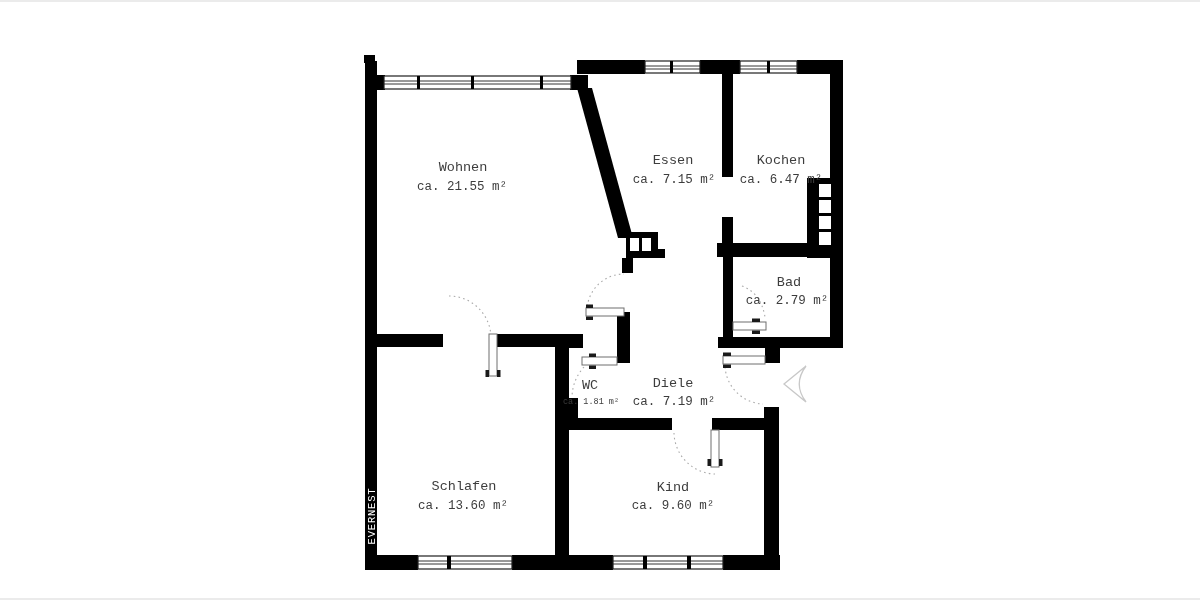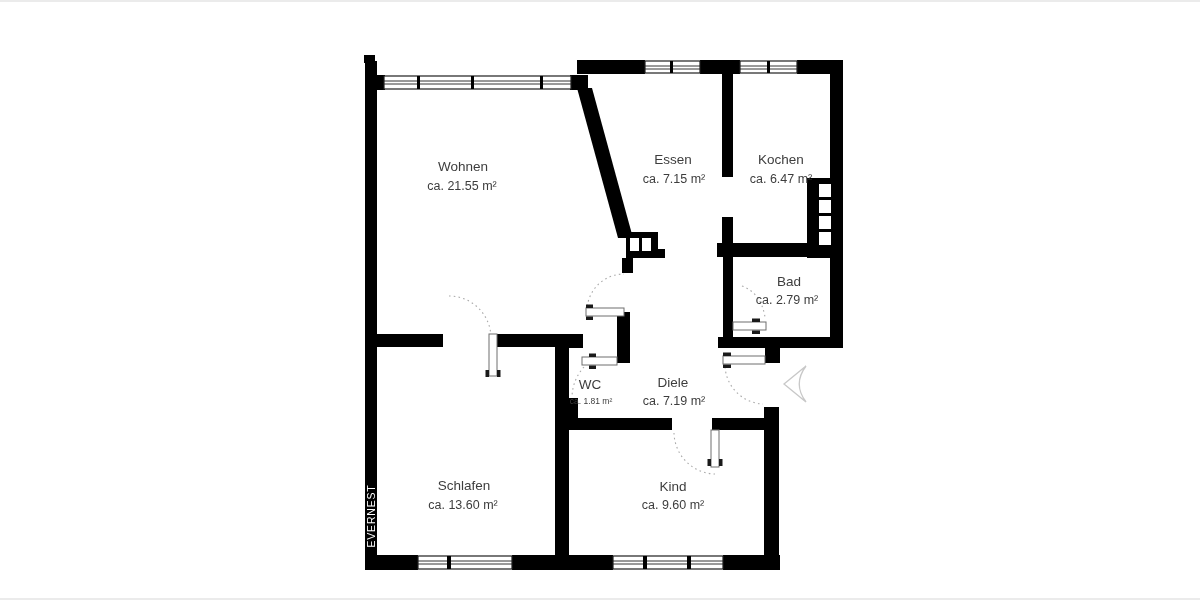--- a/index.html
+++ b/index.html
@@ -1,17 +1,17 @@
 <!DOCTYPE html>
 <html><head>
 <meta charset="utf-8">
 <style>
   html,body{margin:0;padding:0;background:#fff;}
   .stage{position:relative;width:1200px;height:600px;background:#ffffff;overflow:hidden;
-         font-family:Liberation Sans, sans-serif;}
+         font-family:Liberation Mono, monospace;}
   svg{position:absolute;left:0;top:0;}
   .wall{fill:#000000;stroke:none;}
   .winband{fill:#ffffff;stroke:#1e1e1e;stroke-width:1.2;}
   .winline{stroke:#1e1e1e;stroke-width:0.9;fill:none;}
   .windiv{fill:#000000;}
   .leaf{fill:#ffffff;stroke:#6e6e6e;stroke-width:1;}
   .tick{fill:#1a1a1a;}
   .arc{fill:none;stroke:#a9a9a9;stroke-width:1.1;stroke-dasharray:1.6 3.2;}
   .room-name{font-size:13.5px;fill:#3d3d3d;}
   .room-area{font-size:12.5px;fill:#3d3d3d;}

